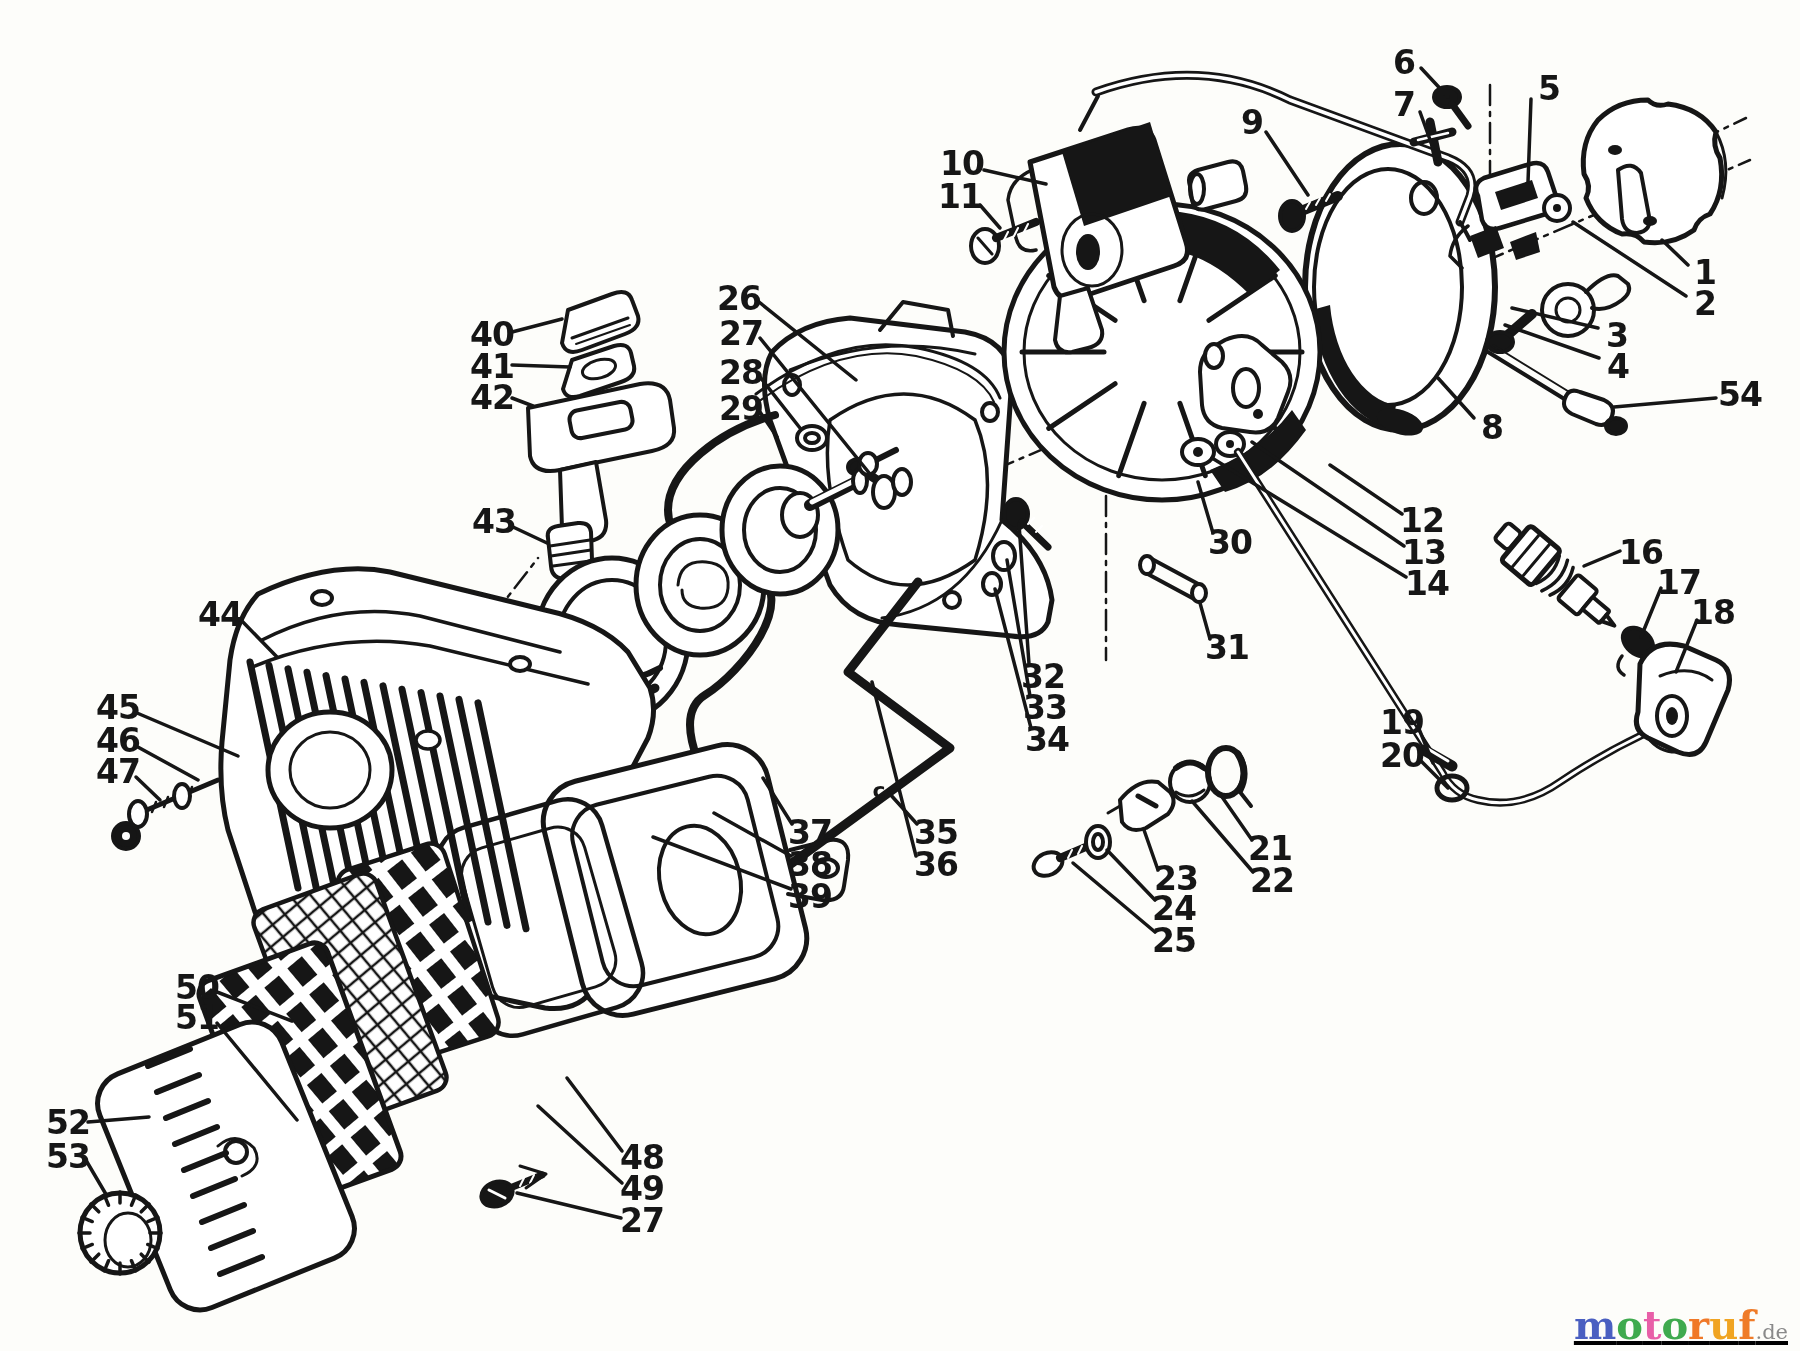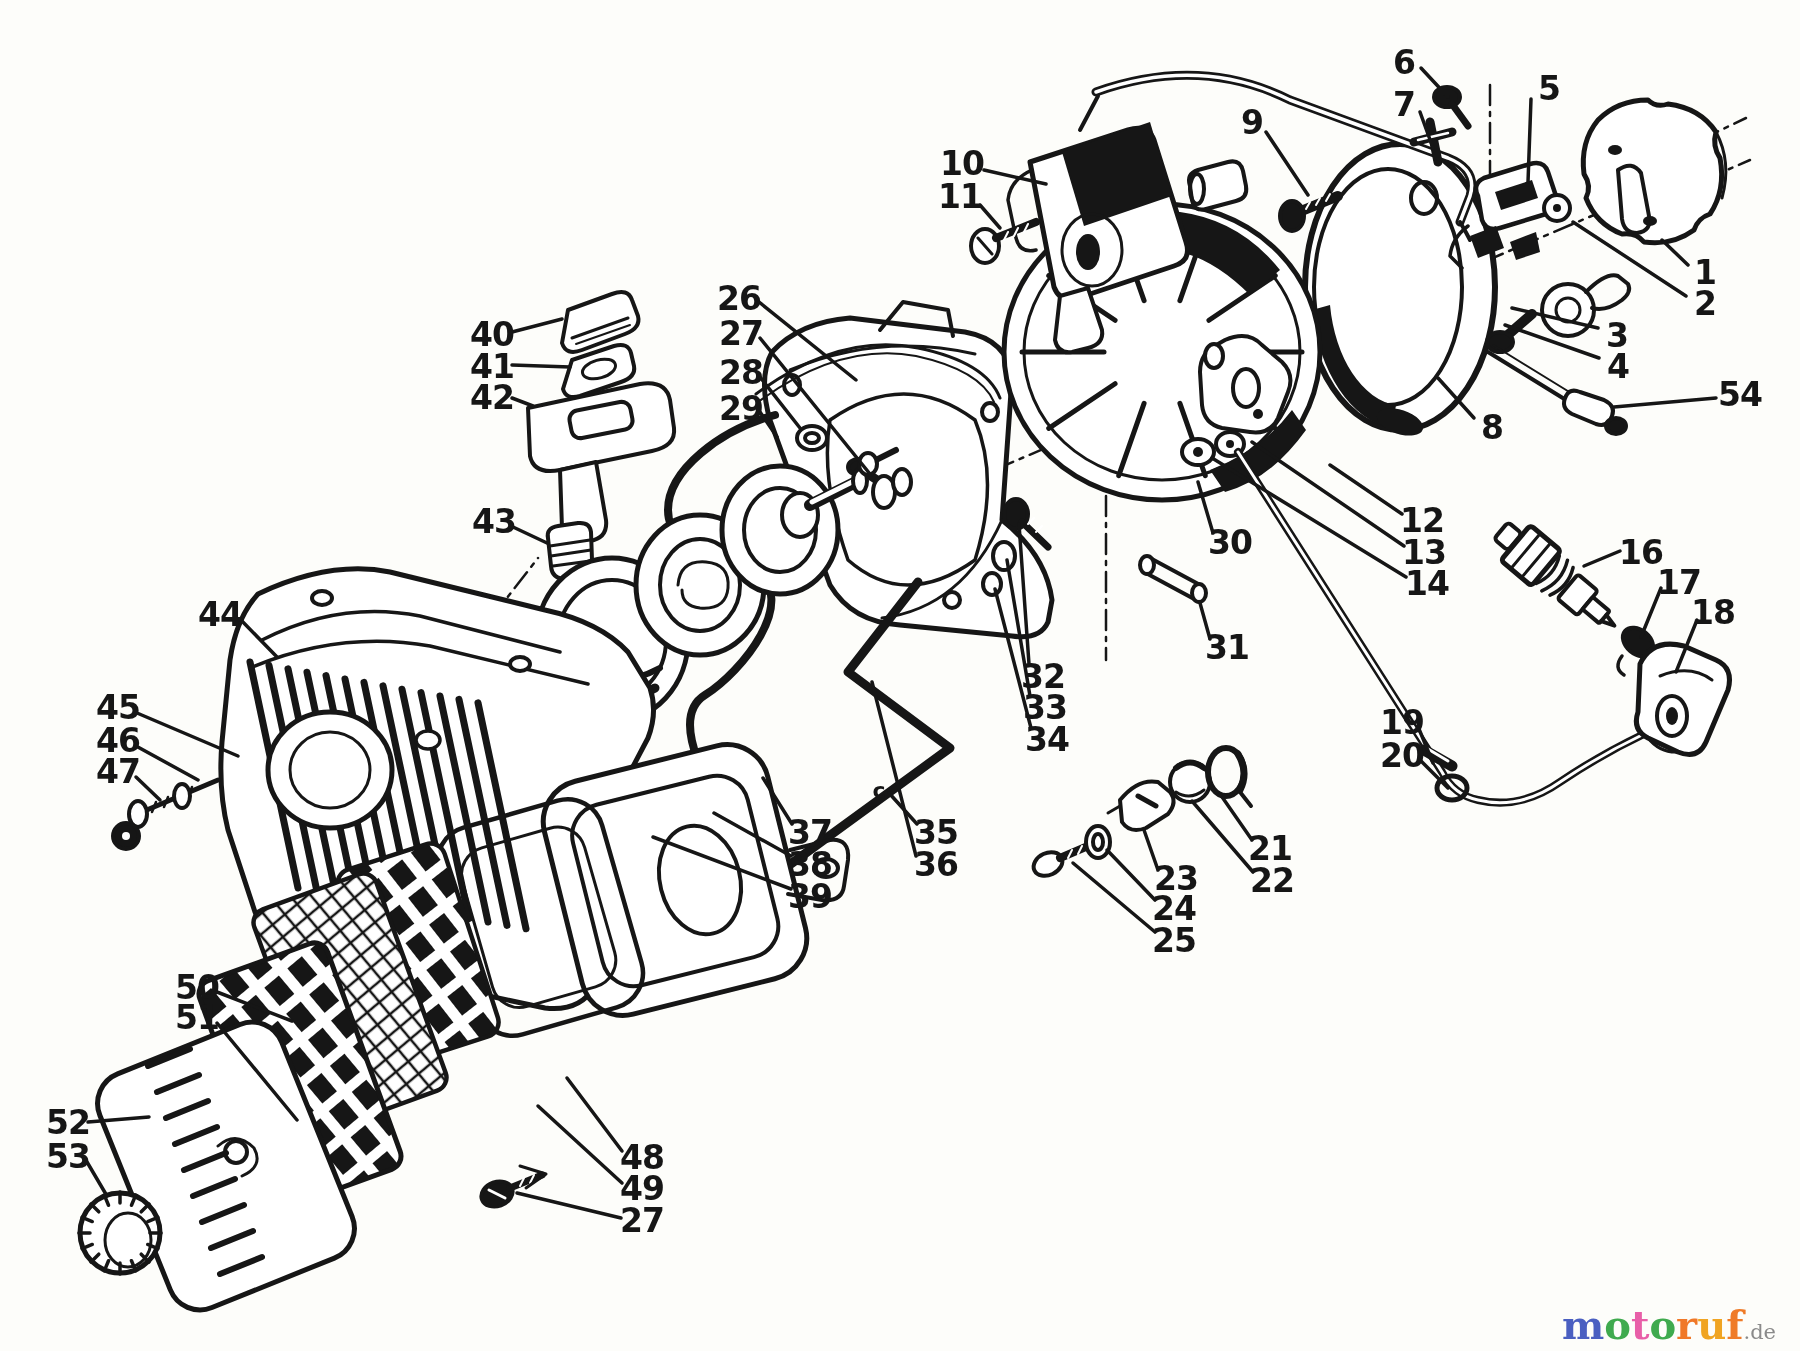--- a/index.html
+++ b/index.html
@@ -3,22 +3,22 @@
 <meta charset="utf-8">
 <style>
   html,body{margin:0;padding:0;background:#ffffff;}
   .page{position:relative;width:1800px;height:1351px;background:#fdfdfa;overflow:hidden;
         font-family:"DejaVu Sans","Liberation Sans",sans-serif;}
   svg{position:absolute;left:0;top:0;}
   .callout-text{font-family:"DejaVu Sans","Liberation Sans",sans-serif;font-weight:bold;
                 font-size:33px;fill:#161616;letter-spacing:-1px;}
   .annot-text{font-family:"DejaVu Sans","Liberation Sans",sans-serif;font-weight:bold;
               font-size:22px;fill:#161616;}
-  .watermark{position:absolute;right:24px;bottom:6px;font-family:"DejaVu Serif","Liberation Serif",serif;
-             font-weight:bold;font-size:40px;line-height:1;user-select:none;}
+  .watermark{position:absolute;right:12px;bottom:6px;font-family:"DejaVu Serif","Liberation Serif",serif;
+             font-weight:bold;font-size:40px;line-height:1;user-select:none;text-decoration:underline;}
   .watermark .suffix{font-size:21px;font-weight:normal;}
 </style>
 </head>
 <body>
 
 <div class="page">
 <svg width="1800" height="1351" viewBox="0 0 1800 1351">
   <defs>
     <pattern id="blocks" width="30" height="34" patternUnits="userSpaceOnUse" patternTransform="rotate(-20)">
       <rect x="0" y="0" width="30" height="34" fill="#ffffff"></rect>

